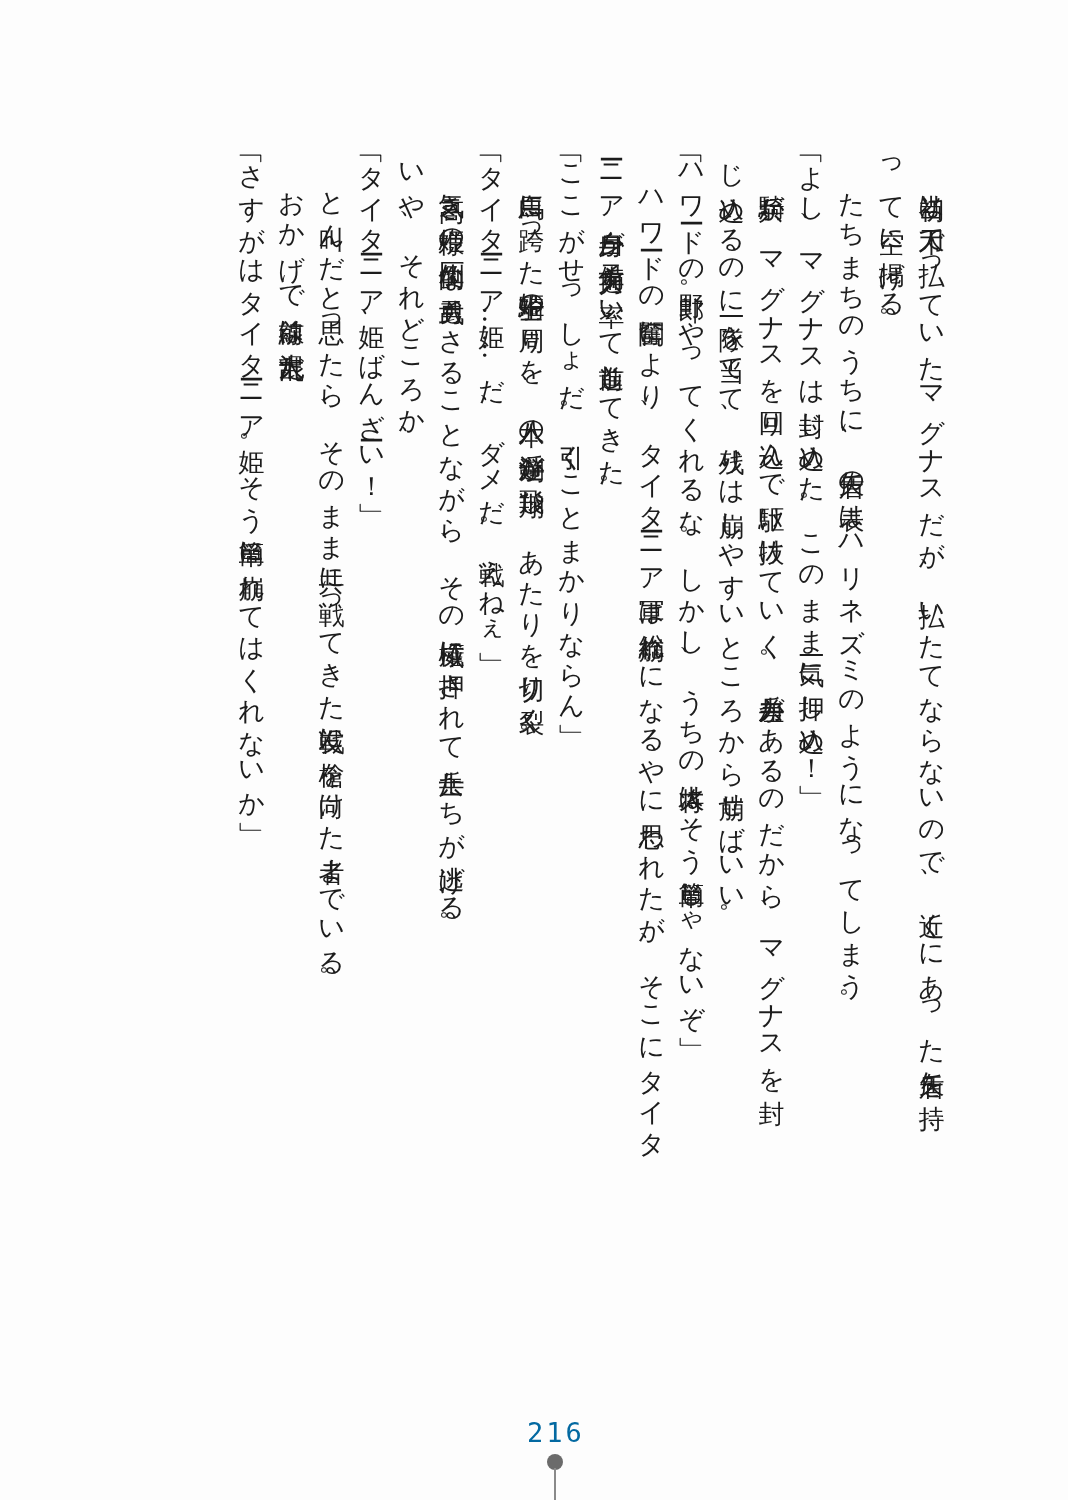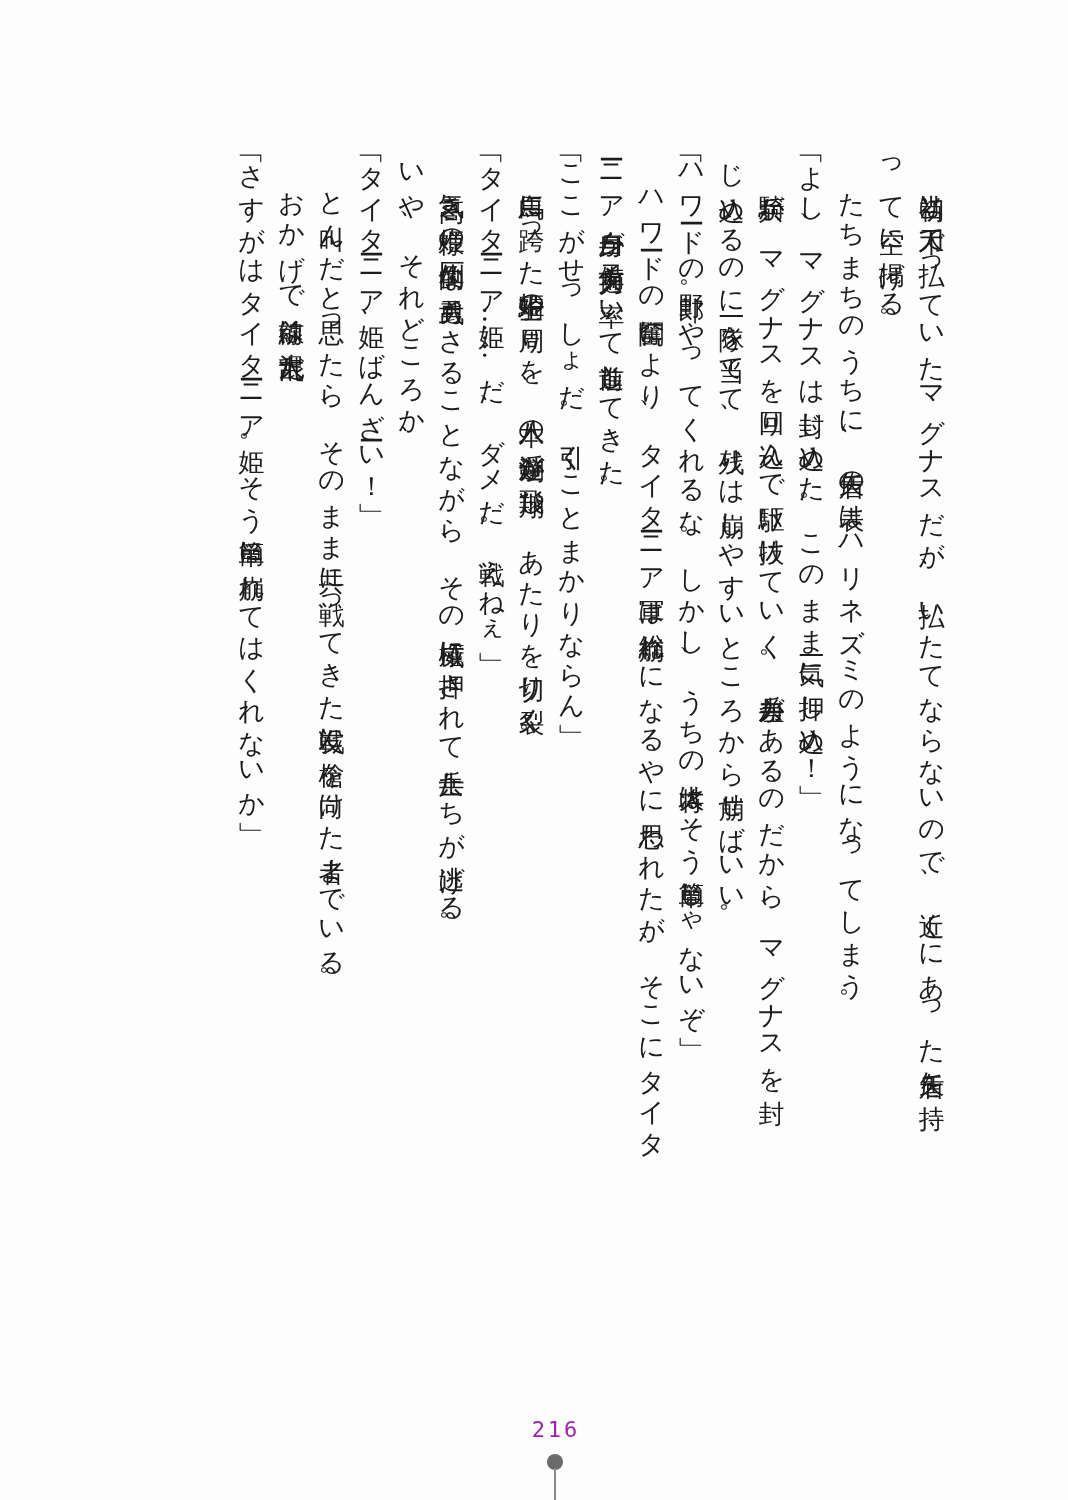--- a/index.html
+++ b/index.html
@@ -37,23 +37,23 @@
   }
   
   .col.indent { text-indent: 28px; }
   
   .page-number {
     position: absolute;
     top: 1417px;
     left: 556px;
     transform: translateX(-50%);
     font-family: "DejaVu Sans Mono", "Liberation Mono", monospace;
-    font-size: 22px;
+    font-size: 27px;
     letter-spacing: 3px;
-    color: #a21caf;
+    color: #0369a1;
   }
   .ornament-dot {
     position: absolute;
     top: 1454px;
     left: 547px;
     width: 16px;
     height: 16px;
     border-radius: 50%;
     background: #6b6b6b;
   }

